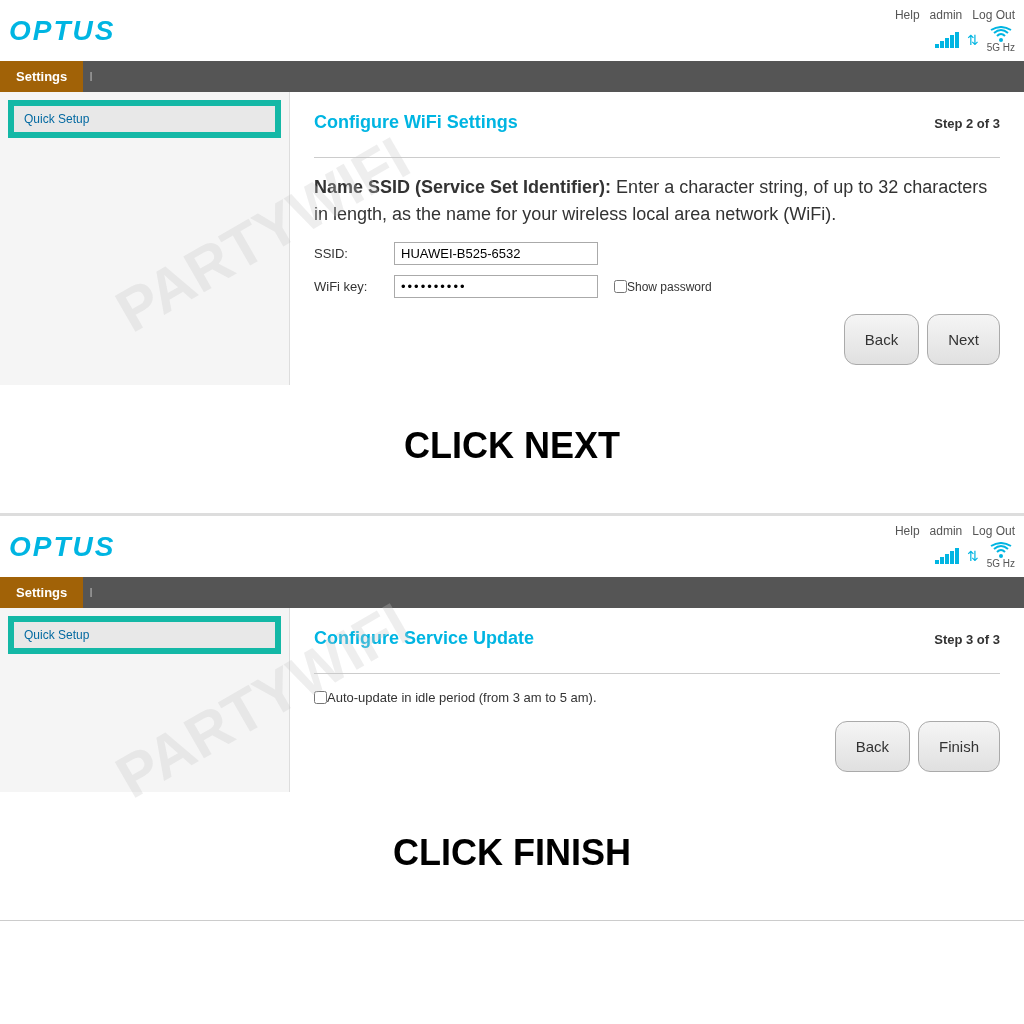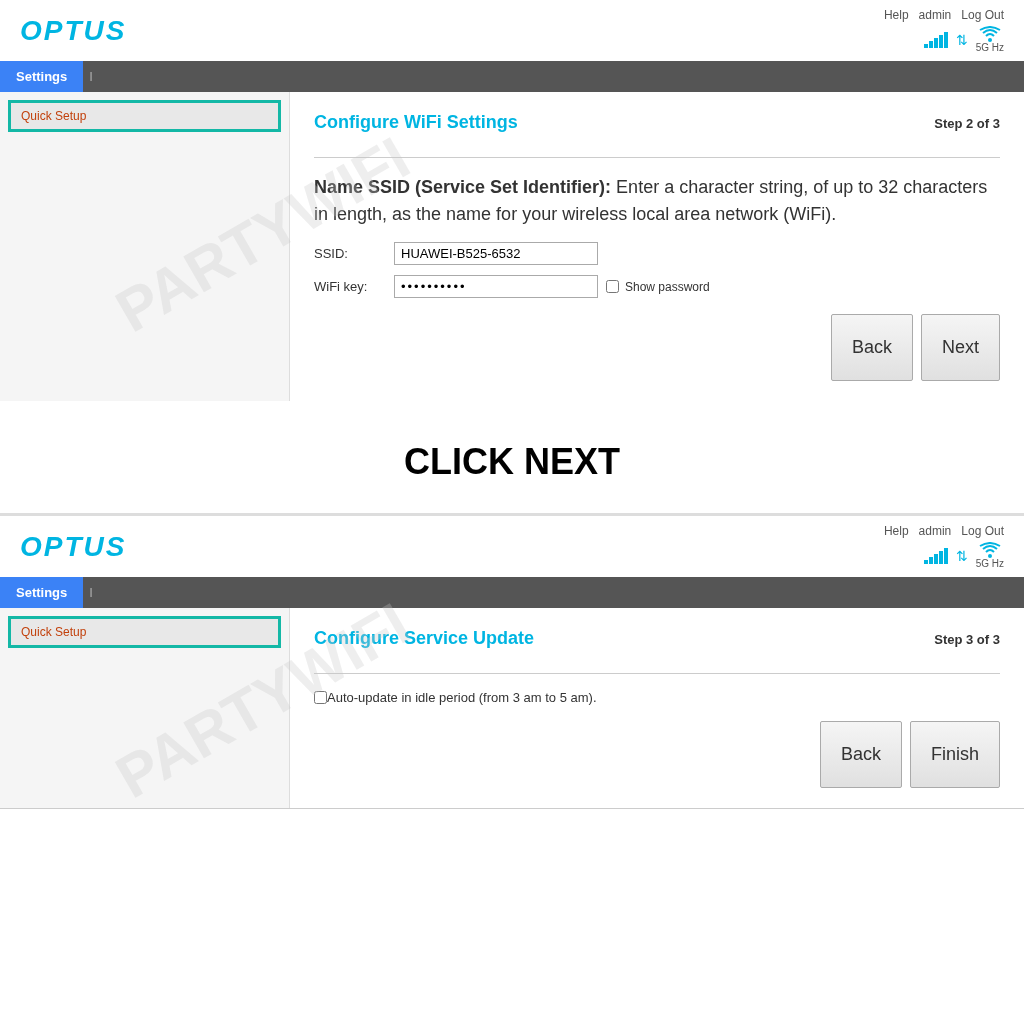--- a/index.html
+++ b/index.html
@@ -1,59 +1,59 @@
 <!DOCTYPE html>
 <html><head>
   <meta charset="utf-8">
   <style>
     * { margin: 0; padding: 0; box-sizing: border-box; }
     body { font-family: Arial, sans-serif; font-size: 13px; color: #333; background: #fff; width: 1024px; }
 
     
     .panel { width: 100%; background: #fff; border-bottom: 1px solid #ccc; }
 
-    .header { display: flex; justify-content: space-between; align-items: center; padding: 8px 20px; }
+    .header { display: flex; justify-content: space-between; align-items: center; padding: 8px 9px; }
     .logo { font-size: 28px; font-weight: bold; color: #00b5e2; letter-spacing: 2px; font-style: italic; }
     .header-right { display: flex; flex-direction: column; align-items: flex-end; text-align: center; }
     .header-links { display: flex; gap: 10px; font-size: 12px; color: #555; margin-bottom: 4px; }
     .header-links a { color: #555; text-decoration: none; }
     .header-icons { display: flex; align-items: center; gap: 8px; }
     .signal-bars { display: flex; align-items: flex-end; gap: 1px; }
     .bar { background: #00b5e2; width: 4px; }
     .transfer-icon { color: #00b5e2; font-size: 14px; }
     .wifi-label { font-size: 10px; color: #555; }
     .wifi-icon-container { display: flex; flex-direction: column; align-items: center; }
 
     .nav-bar { background: #555; padding: 0; display: flex; align-items: center; }
-    .nav-tab { background: #3b82f6; color: #fff; padding: 8px 16px; font-size: 13px; font-weight: bold; }
+    .nav-tab { background: #a16207; color: #fff; padding: 8px 16px; font-size: 13px; font-weight: bold; }
     .nav-separator { color: #aaa; padding: 0 6px; font-size: 13px; }
 
     .content-area { display: flex; }
     .sidebar { width: 290px; min-width: 290px; padding: 8px; border-right: 1px solid #ddd; background: #f5f5f5; }
-    .sidebar-item { background: #e8e8e8; border: 3px solid #14b8a6; padding: 6px 10px; font-size: 12px; color: #c2410c; cursor: pointer; }
+    .sidebar-item { background: #e8e8e8; border: 6px solid #14b8a6; padding: 6px 10px; font-size: 12px; color: #0369a1; cursor: pointer; }
 
     .main-content { flex: 1; padding: 20px 24px; }
     .section-header { display: flex; justify-content: space-between; align-items: baseline; margin-bottom: 16px; border-bottom: 1px solid #ccc; padding-bottom: 24px; }
     .section-title { color: #00b5e2; font-size: 18px; font-weight: bold; }
     .step-info { font-size: 13px; font-weight: bold; color: #333; }
 
     .form-description { font-size: 18px; color: #333; margin-bottom: 14px; line-height: 1.5; }
     .form-description strong { font-weight: bold; }
 
     .form-row { display: flex; align-items: center; margin-bottom: 10px; }
     .form-label { width: 80px; font-size: 13px; color: #333; }
     .form-input { border: 1px solid #aaa; padding: 3px 6px; font-size: 13px; width: 204px; background: #fff; }
     .password-input { letter-spacing: 2px; }
-    .show-password-row { display: flex; align-items: center; gap: 6px; margin-left: 8px; }
+    .show-password-row { display: flex; align-items: center; margin-left: 16px; }
     .show-password-row label { font-size: 12px; }
 
     .button-row { display: flex; justify-content: flex-end; gap: 8px; margin-top: 16px; }
-    .btn { padding: 22px 20px; font-size: 18px; border: 1px solid #aaa; background: linear-gradient(to bottom, #f5f5f5, #e0e0e0); cursor: pointer; color: #333; border-radius: 2px; }
-
-    .click-instruction { text-align: center; font-size: 36px; font-weight: bold; color: #000; padding: 40px 0 30px; }
+    .btn { padding: 16px 20px; font-size: 15px; border: 1px solid #aaa; background: linear-gradient(to bottom, #f5f5f5, #e0e0e0); cursor: pointer; color: #333; border-radius: 12px; }
+
+    .click-instruction { text-align: center; font-size: 36px; font-weight: bold; color: #000; padding: 40px 0 46px; }
 
     
     .watermark { position: absolute; font-size: 60px; font-weight: bold; color: rgba(200,200,200,0.3); transform: rotate(-30deg); pointer-events: none; white-space: nowrap; }
 
     
     .panel-wrapper { position: relative; overflow: hidden; }
 
     
     .checkbox-row { display: flex; align-items: center; margin-bottom: 16px; font-size: 13px; }
   </style>
@@ -192,13 +192,14 @@
         <label>Auto-update in idle period (from 3 am to 5 am).</label>
       </div>
 
       <div class="button-row">
         <button class="btn">Back</button>
         <button class="btn">Finish</button>
       </div>
     </div>
   </div>
 
+  <div class="click-instruction">CLICK FINISH</div>
 </div>
 
 </body></html>

